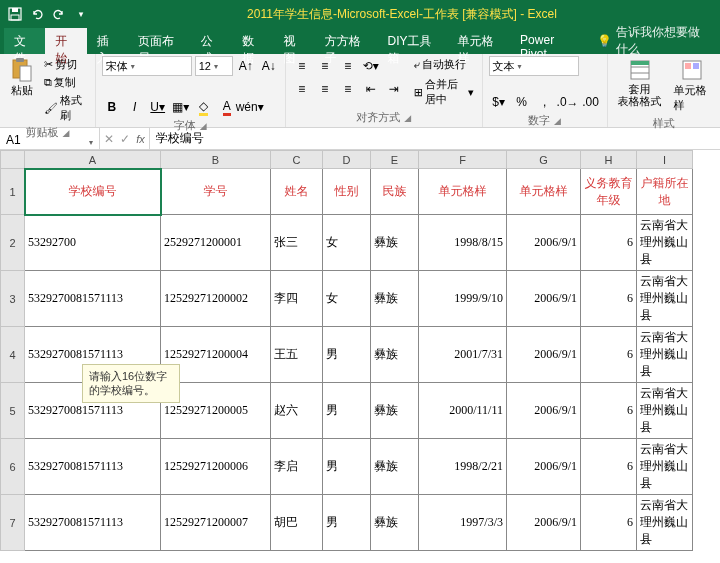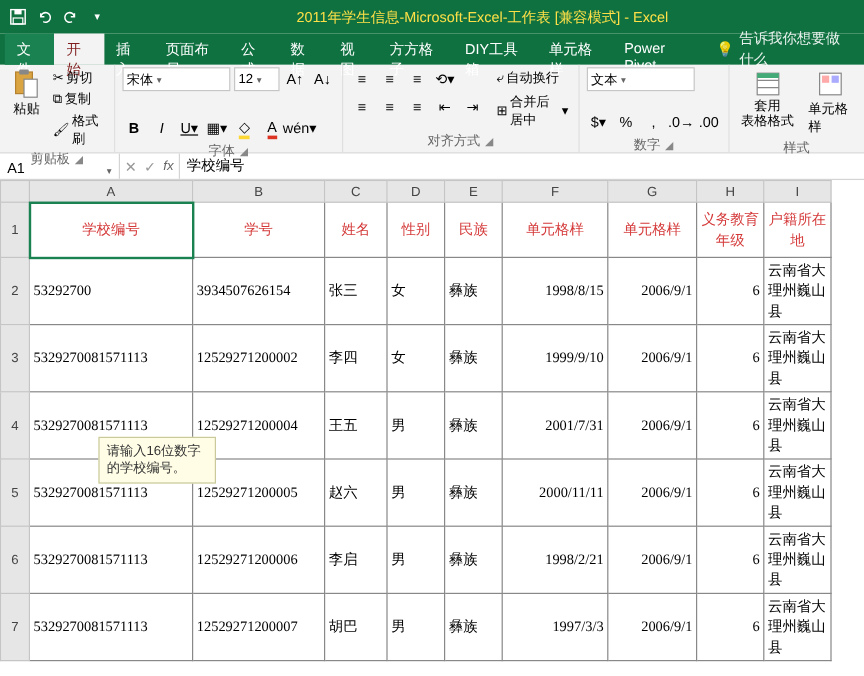--- a/index.html
+++ b/index.html
@@ -292,21 +292,21 @@
   <td class="hdr">单元格样</td>
   <td class="hdr">单元格样</td>
   <td class="hdr">义务教育年级</td>
   <td class="hdr">户籍所在地</td>
 </tr>
 </tbody>
       <tbody id="data-rows">
         <tr class="data">
           <th class="rowh">2</th>
 <td>53292700</td>
-<td>3934507626154</td>
+<td>2529271200001</td>
 <td>张三</td>
 <td>女</td>
 <td>彝族</td>
 <td class="num">1998/8/15</td>
 <td class="num">2006/9/1</td>
 <td class="num">6</td>
 <td>云南省大理州巍山县</td>
         </tr>
         <tr class="data">
           <th class="rowh">3</th>

